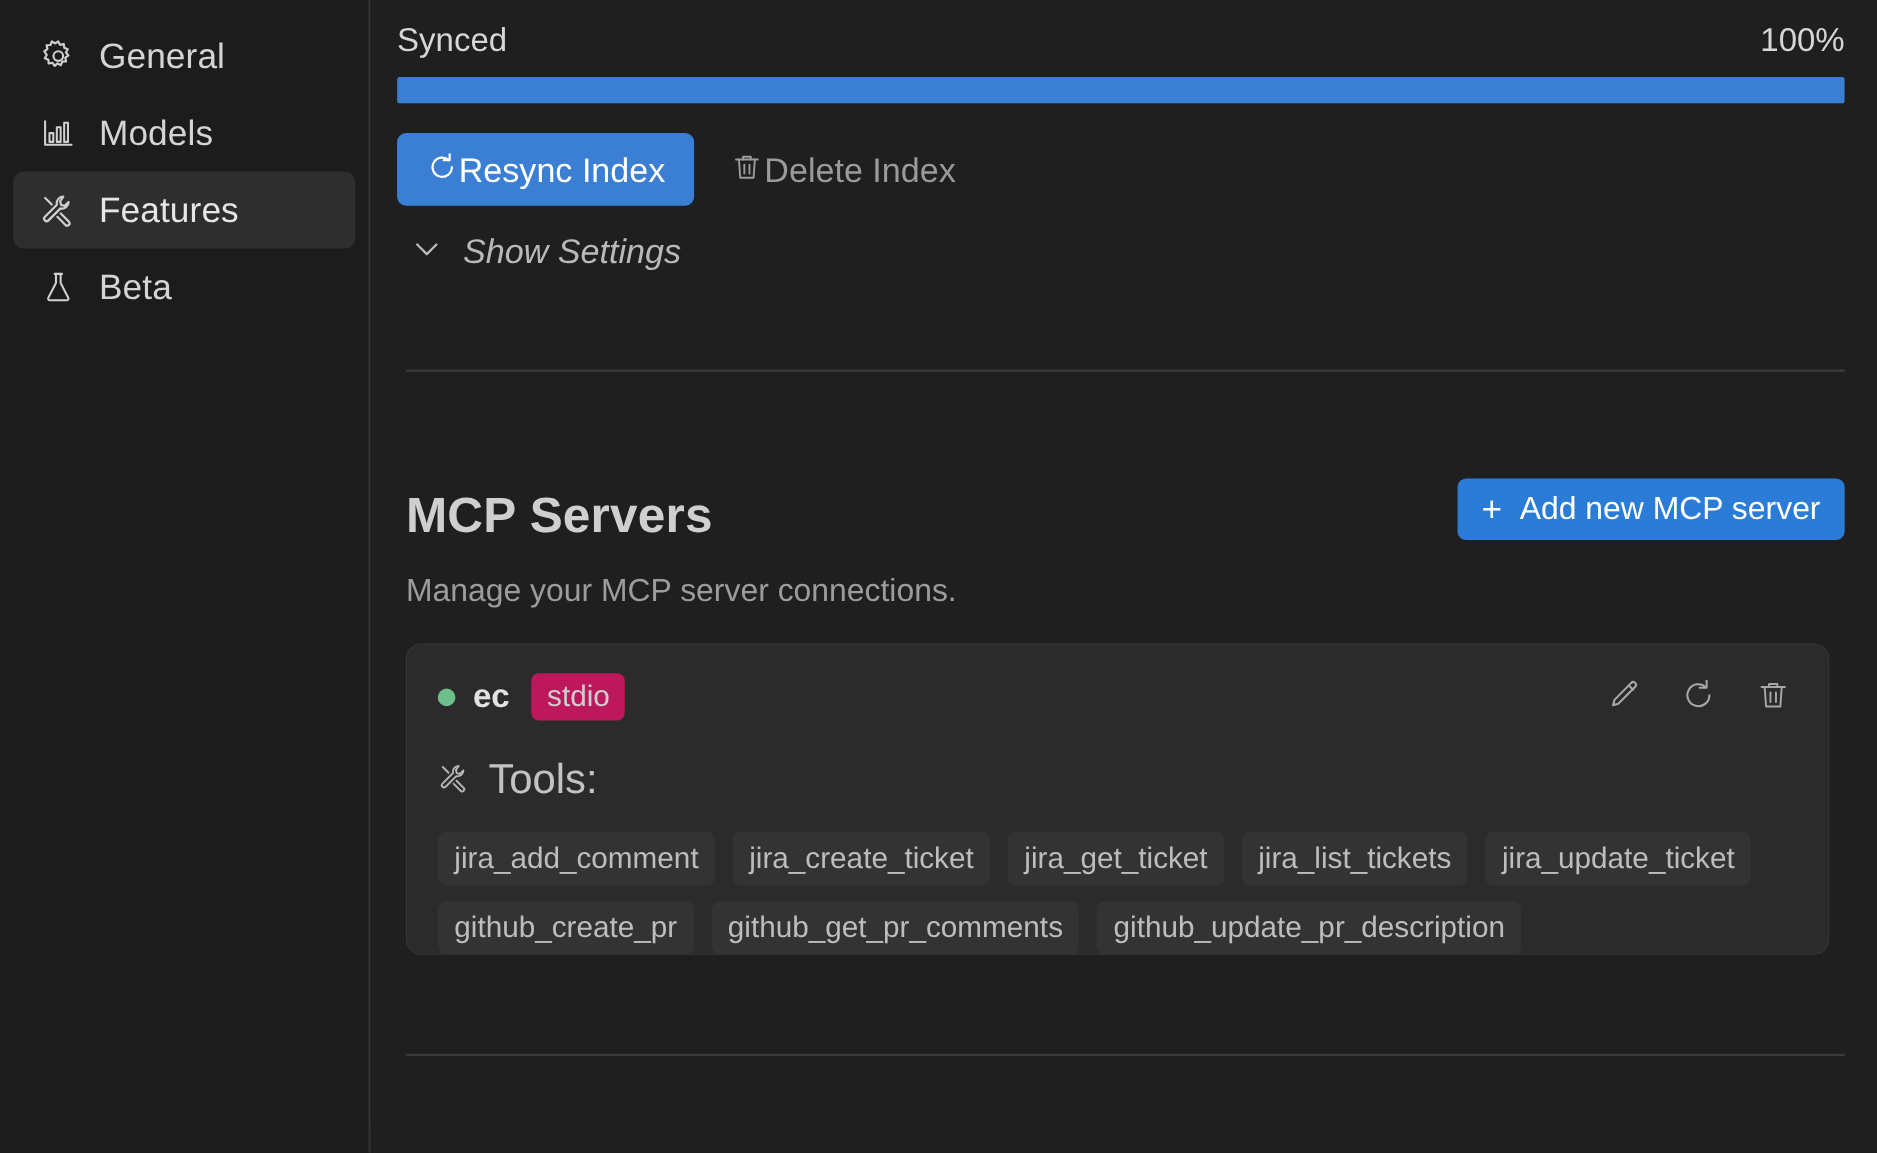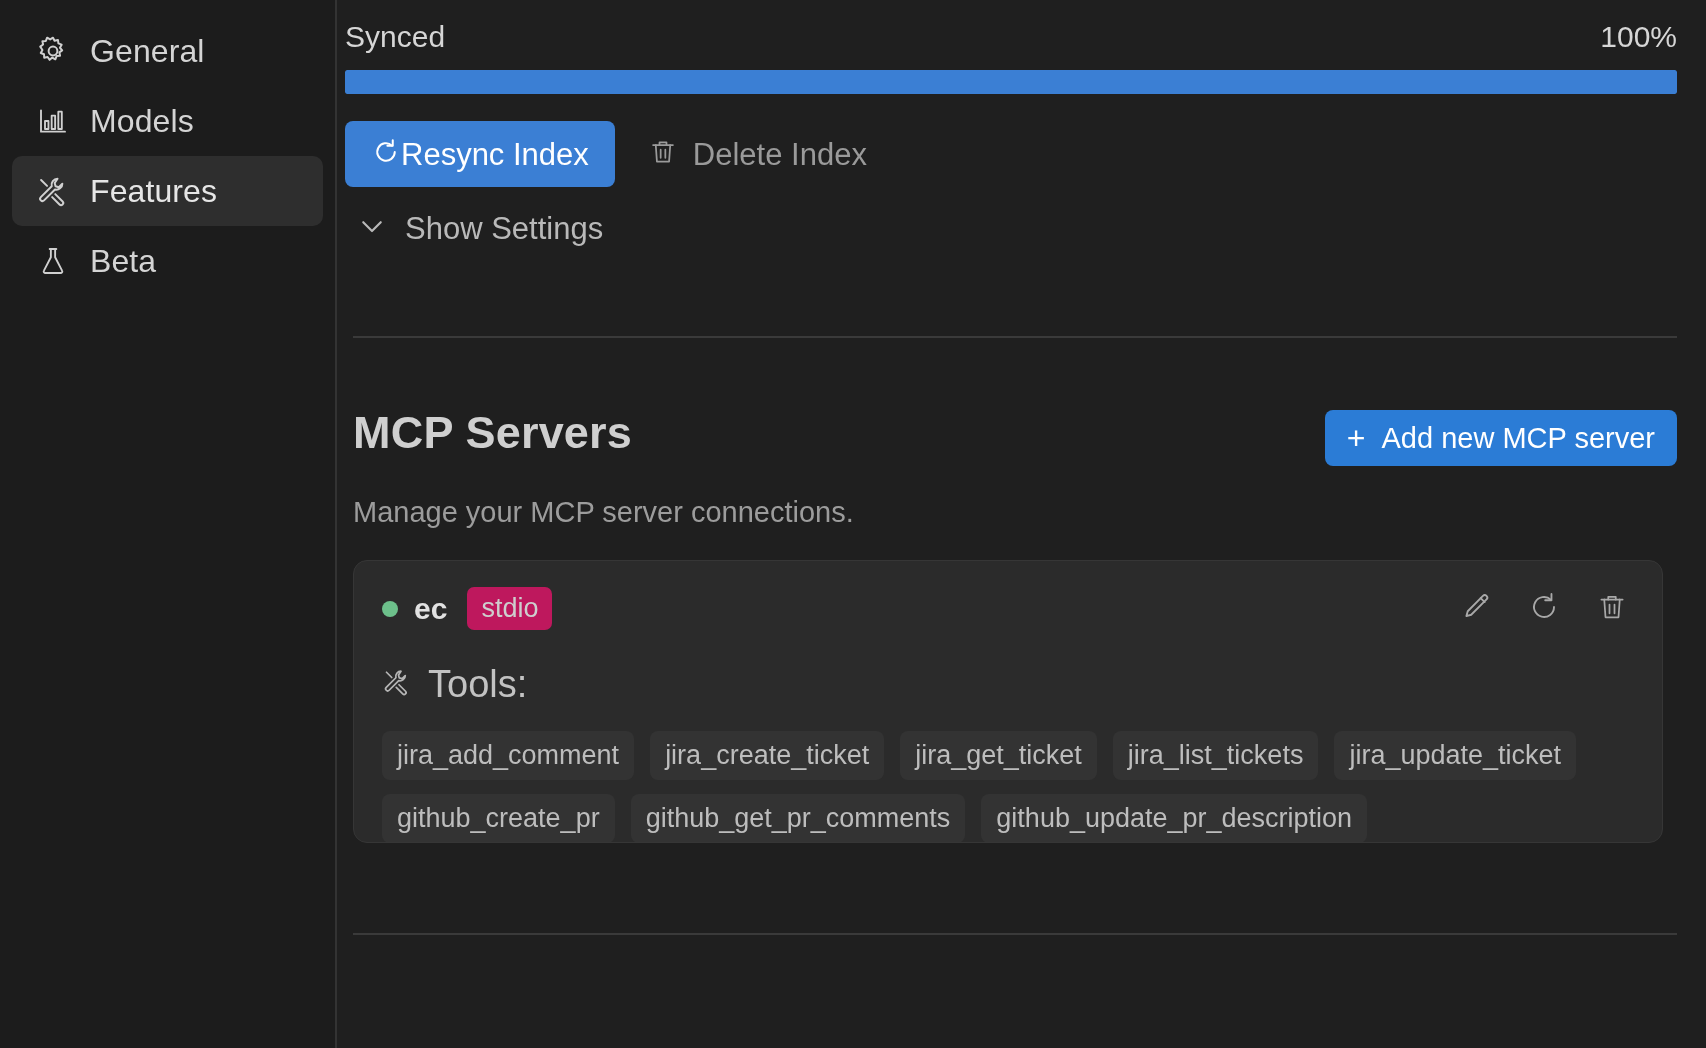--- a/index.html
+++ b/index.html
@@ -61,21 +61,21 @@
   }
   .nav-item.active .nav-label { color: #e6e6e6; }
 
   
   .content {
     flex: 1 1 auto;
     position: relative;
     height: 1020px;
     background: #1f1f1f;
     overflow: hidden;
-    padding: 0 29px 0 8px;
+    padding: 0 29px 0 24px;
   }
 
   .inner {
     position: relative;
     padding-left: 0px;
   }
 
   
   .sync-row {
     display: flex;
@@ -125,21 +125,21 @@
     height: 66px;
     padding: 0 26px;
     font-size: 31px;
     font-family: "Liberation Sans", sans-serif;
     cursor: pointer;
     line-height: 1;
   }
   .btn-ghost {
     display: inline-flex;
     align-items: center;
-    gap: 16px;
+    gap: 2px;
     background: transparent;
     color: #9a9a9a;
     border: none;
     height: 66px;
     padding: 0 14px;
     font-size: 31px;
     font-family: "Liberation Sans", sans-serif;
     cursor: pointer;
     line-height: 1;
   }
@@ -147,35 +147,36 @@
   .show-settings {
     display: inline-flex;
     align-items: center;
     gap: 18px;
     margin-top: 24px;
     margin-left: 12px;
     color: #b9b9b9;
     font-size: 31px;
     cursor: pointer;
     line-height: 1;
+    font-style: italic;
   }
 
   .divider {
     height: 2px;
     background: #3a3a3a;
     margin-top: 90px;
     margin-left: 8px;
   }
 
   
   .mcp-head {
     display: flex;
-    align-items: flex-start;
+    align-items: flex-end;
     justify-content: space-between;
-    margin-top: 72px;
+    margin-top: 97px;
     margin-left: 8px;
   }
   .mcp-title {
     font-size: 45px;
     color: #cfcfcf;
     line-height: 1;
     letter-spacing: 0.2px;
   }
   .btn-add {
     display: inline-flex;

